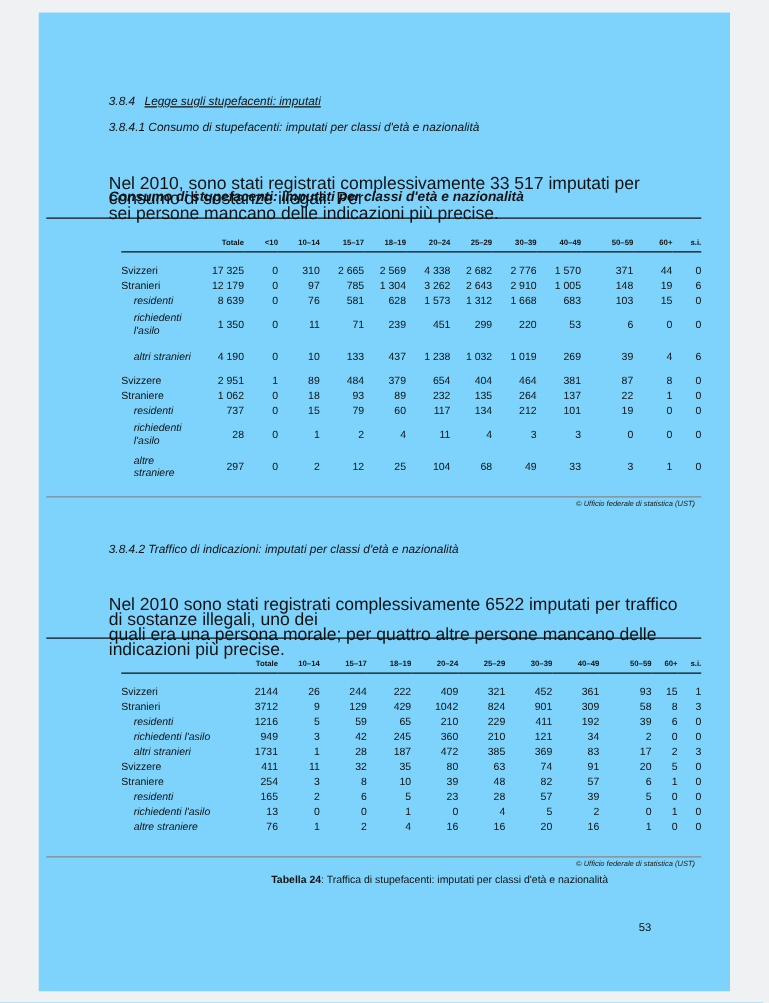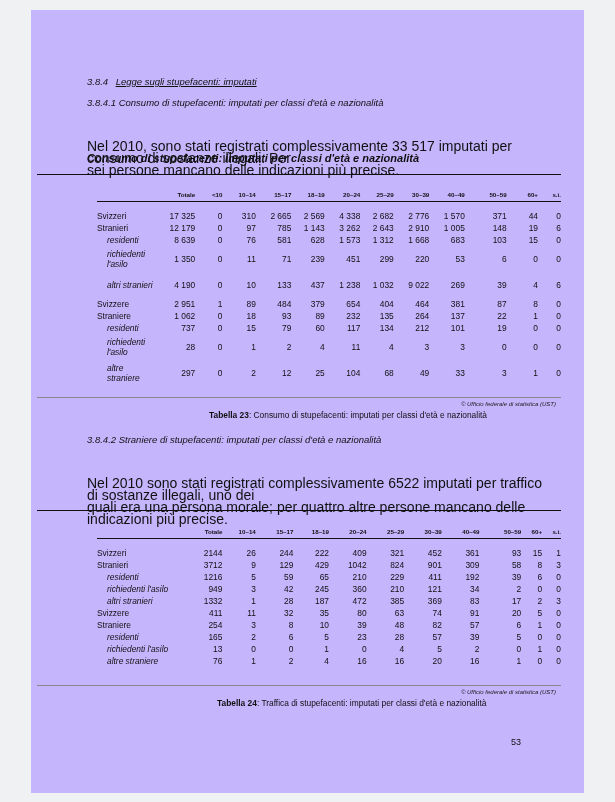--- a/index.html
+++ b/index.html
@@ -8,21 +8,21 @@
     background: #f0f1f3;
     position: relative;
     overflow: hidden;
     font-family: "Liberation Sans", sans-serif;
     color: #111;
   }
   .page {
     position: absolute;
     left: 31px; top: 10px;
     width: 553px; height: 783px;
-    background: #c4b5fd;
+    background: #7dd3fc;
   }
   .abs { position: absolute; }
   .h-section {
     left: 56px; top: 66px;
     font-size: 9.5px; font-style: italic;
   }
   .h-section .num { display: inline-block; width: 26px; }
   .h-section .ttl { text-decoration: underline; }
   .h-sub {
     left: 56px; font-size: 9.5px; font-style: italic;
@@ -137,21 +137,21 @@
           <td>371</td>
           <td>44</td>
           <td>0</td>
         </tr>
         <tr>
           <td class="lbl" style="height: 12px;">Stranieri</td>
           <td>12 179</td>
           <td>0</td>
           <td>97</td>
           <td>785</td>
-          <td>1 143</td>
+          <td>1 304</td>
           <td>3 262</td>
           <td>2 643</td>
           <td>2 910</td>
           <td>1 005</td>
           <td>148</td>
           <td>19</td>
           <td>6</td>
         </tr>
         <tr>
           <td class="lbl sub" style="height: 12px;">residenti</td>
@@ -185,21 +185,21 @@
         </tr>
         <tr>
           <td class="lbl sub" style="height: 26px;">altri stranieri</td>
           <td>4 190</td>
           <td>0</td>
           <td>10</td>
           <td>133</td>
           <td>437</td>
           <td>1 238</td>
           <td>1 032</td>
-          <td>9 022</td>
+          <td>1 019</td>
           <td>269</td>
           <td>39</td>
           <td>4</td>
           <td>6</td>
         </tr>
         <tr>
           <td class="lbl" style="height: 12px;">Svizzere</td>
           <td>2 951</td>
           <td>1</td>
           <td>89</td>
@@ -271,25 +271,22 @@
           <td>33</td>
           <td>3</td>
           <td>1</td>
           <td>0</td>
         </tr>
       </tbody>
   </table>
 
   <div class="rule-bottom" style="top:387px"></div>
   <div class="abs src" style="top:391px">© Ufficio federale di statistica (UST)</div>
-  <div class="abs caption" style="top:400px; left:178px">
-    <b>Tabella 23</b><span>: Consumo di stupefacenti: imputati per classi d'età e nazionalità</span>
-  </div>
-
-  <div class="abs h-sub" style="top:424px">3.8.4.2 Straniere di stupefacenti: imputati per classi d'età e nazionalità</div>
+
+  <div class="abs h-sub" style="top:424px">3.8.4.2 Traffico di indicazioni: imputati per classi d'età e nazionalità</div>
   <div class="abs para" style="top:445px">
     <div>Nel 2010 sono stati registrati complessivamente 6522 imputati per traffico di sostanze illegali, uno dei</div>
     <div>quali era una persona morale; per quattro altre persone mancano delle indicazioni più precise.</div>
   </div>
   <div class="rule-top" style="top:500px"></div>
 
   <table class="data" id="tbl-traffico" style="top:514px; width:464px;">
     <colgroup>
       <col style="width:90px">
         <col style="width:30px">
@@ -375,21 +372,21 @@
           <td>360</td>
           <td>210</td>
           <td>121</td>
           <td>34</td>
           <td>2</td>
           <td>0</td>
           <td>0</td>
         </tr>
         <tr>
           <td class="lbl sub" style="height: 12px;">altri stranieri</td>
-          <td>1332</td>
+          <td>1731</td>
           <td>1</td>
           <td>28</td>
           <td>187</td>
           <td>472</td>
           <td>385</td>
           <td>369</td>
           <td>83</td>
           <td>17</td>
           <td>2</td>
           <td>3</td>

